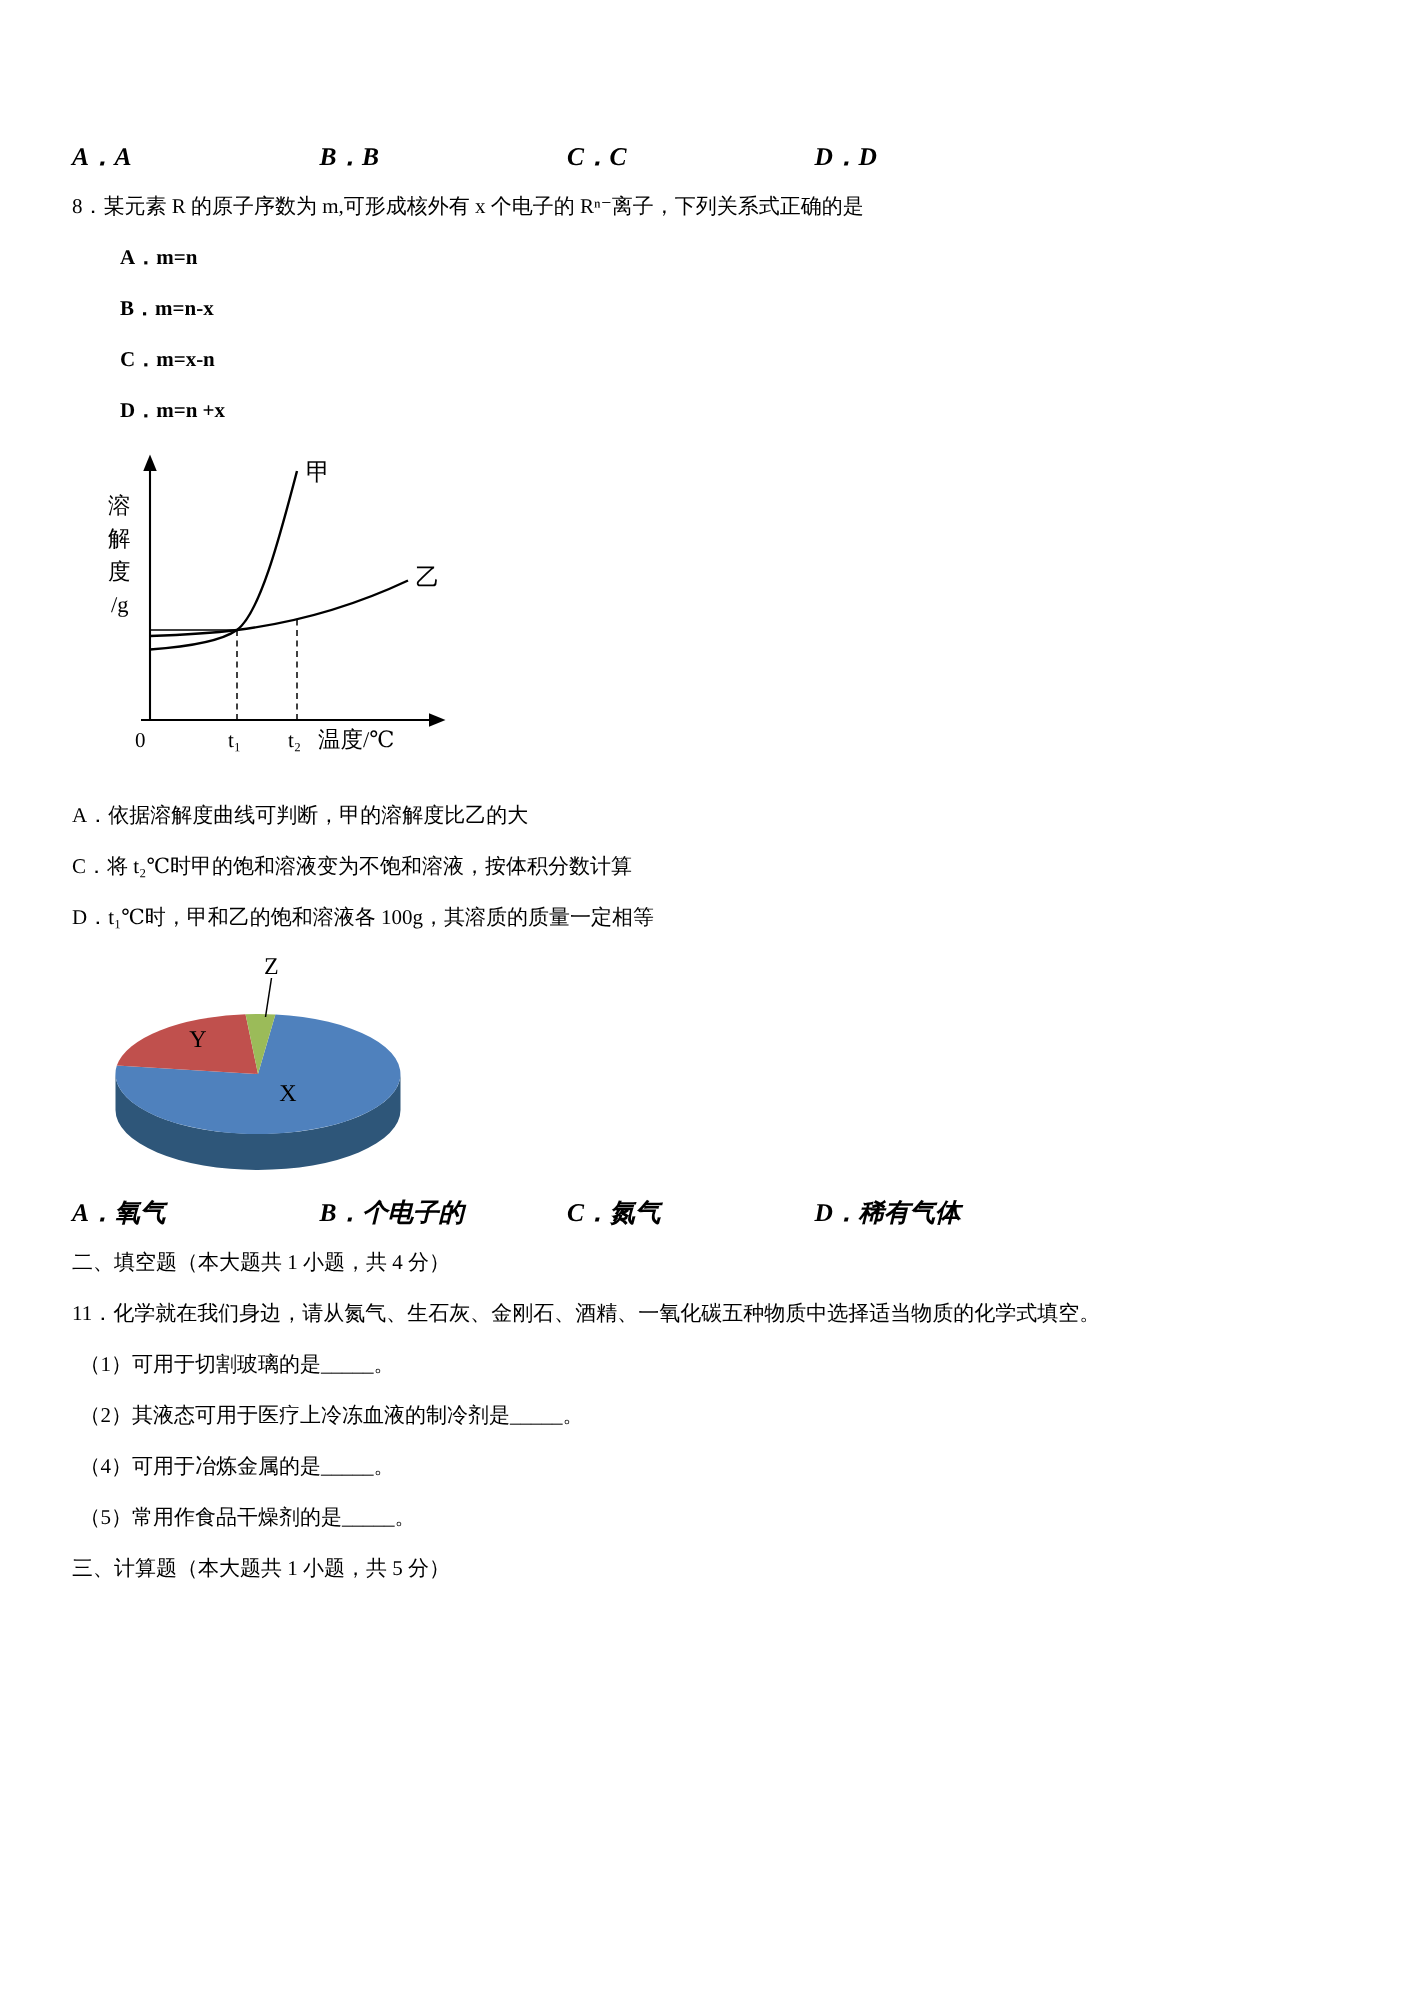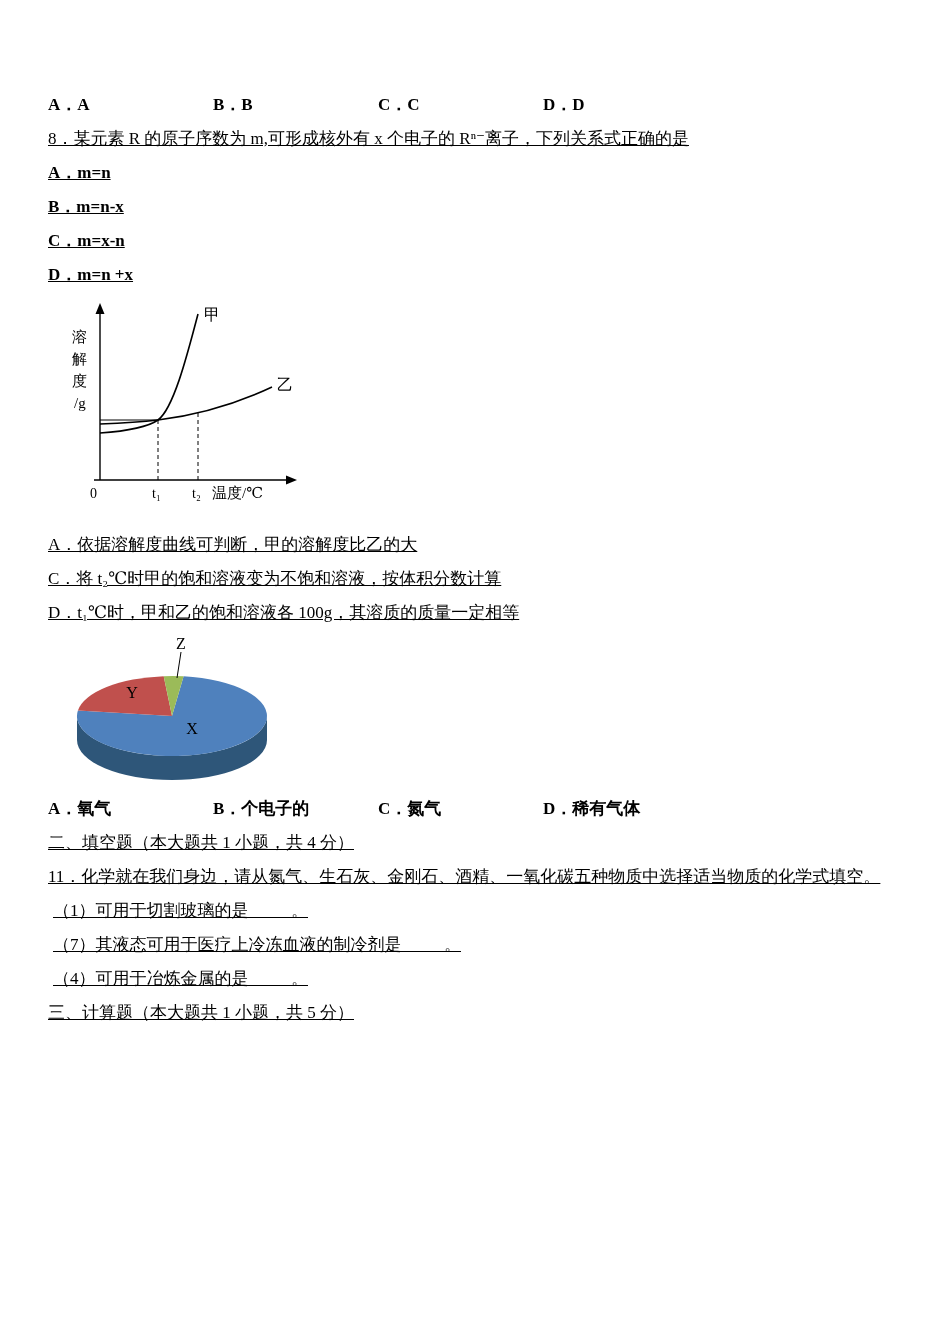--- a/index.html
+++ b/index.html
@@ -4,24 +4,24 @@
 <style>
   * { box-sizing: border-box; }
   html, body { margin: 0; padding: 0; }
   body {
     width: 950px; height: 1344px;
     background: #ffffff; color: #000000;
     font-family: "Liberation Serif", "DejaVu Serif", serif;
     overflow: hidden;
   }
   .page { padding: 94px 56px 0 48px; }
-  p { margin: 0 0 13px 0; font-size: 17px; line-height: 21px; text-decoration: underline; }
-  .bold { font-weight: bold; }
+  p { margin: 0 0 13px 0; font-size: 14px; line-height: 21px; }
+  .bold { font-weight: bold; margin-left: 32px; }
   .choice-row { display: flex; margin: 0 0 13px 0; font-size: 17px; line-height: 21px; font-weight: bold; }
-  .choice-row span { width: 165px; flex: 0 0 auto; }
+  .choice-row span { width: 165px; flex: 0 0 auto; font-style: italic; }
   .item { padding-left: 5px; }
   .fig { display: block; }
   .sol-chart { margin: 8px 0 24px 10px; }
   .pie-chart { margin: 2px 0 6px -6px; }
   .axis { stroke: #000; stroke-width: 1.4; }
   .thin { stroke: #000; stroke-width: 1; }
   .dash { stroke: #000; stroke-width: 1; stroke-dasharray: 4 3; }
   .curve { stroke: #000; stroke-width: 1.6; fill: none; }
   .ct { font-size: 15px; fill: #000; }
   .tick { font-size: 14px; fill: #000; }
@@ -100,18 +100,19 @@
     <span>A．氧气</span>
     <span>B．个电子的</span>
     <span>C．氮气</span>
     <span>D．稀有气体</span>
   </div>
 
   <p>二、填空题（本大题共 1 小题，共 4 分）</p>
 
   <p>11．化学就在我们身边，请从氮气、生石灰、金刚石、酒精、一氧化碳五种物质中选择适当物质的化学式填空。</p>
   <p class="item">（1）可用于切割玻璃的是_____。</p>
-  <p class="item">（7）其液态可用于医疗上冷冻血液的制冷剂是_____。</p>
+  <p class="item">（2）其液态可用于医疗上冷冻血液的制冷剂是_____。</p>
   <p class="item">（4）可用于冶炼金属的是_____。</p>
+  <p class="item">（5）常用作食品干燥剂的是_____。</p>
 
   <p>三、计算题（本大题共 1 小题，共 5 分）</p>
 
 </div>
 
 </body></html>

